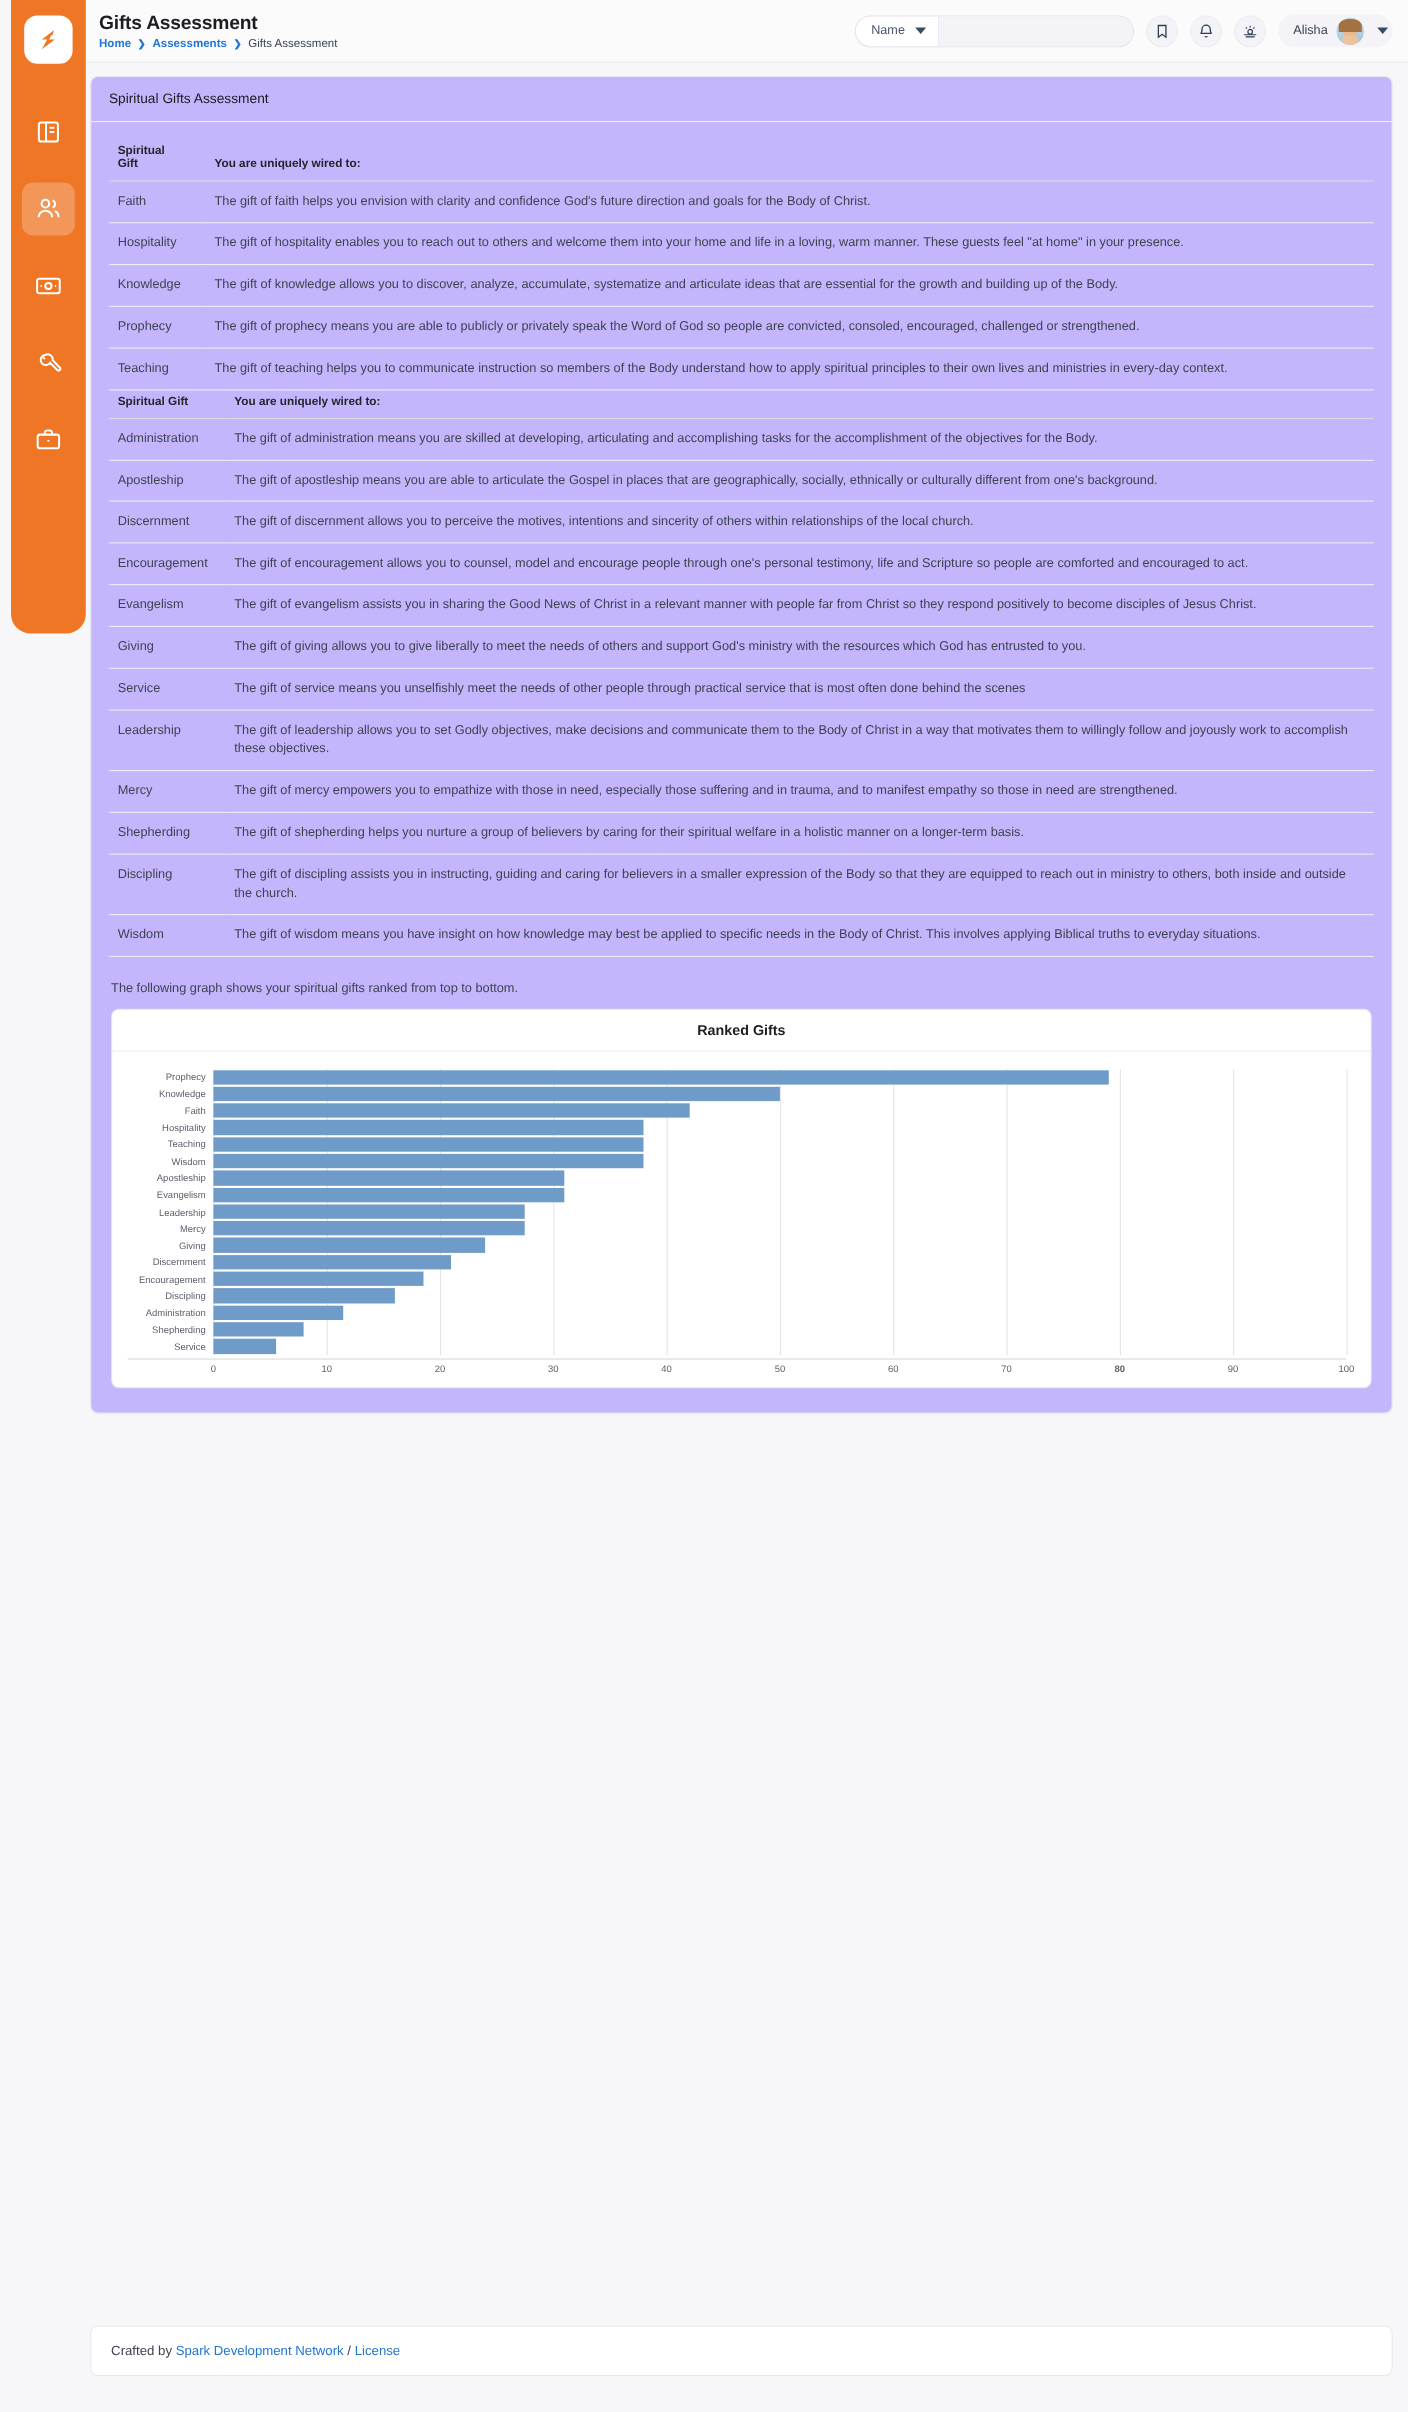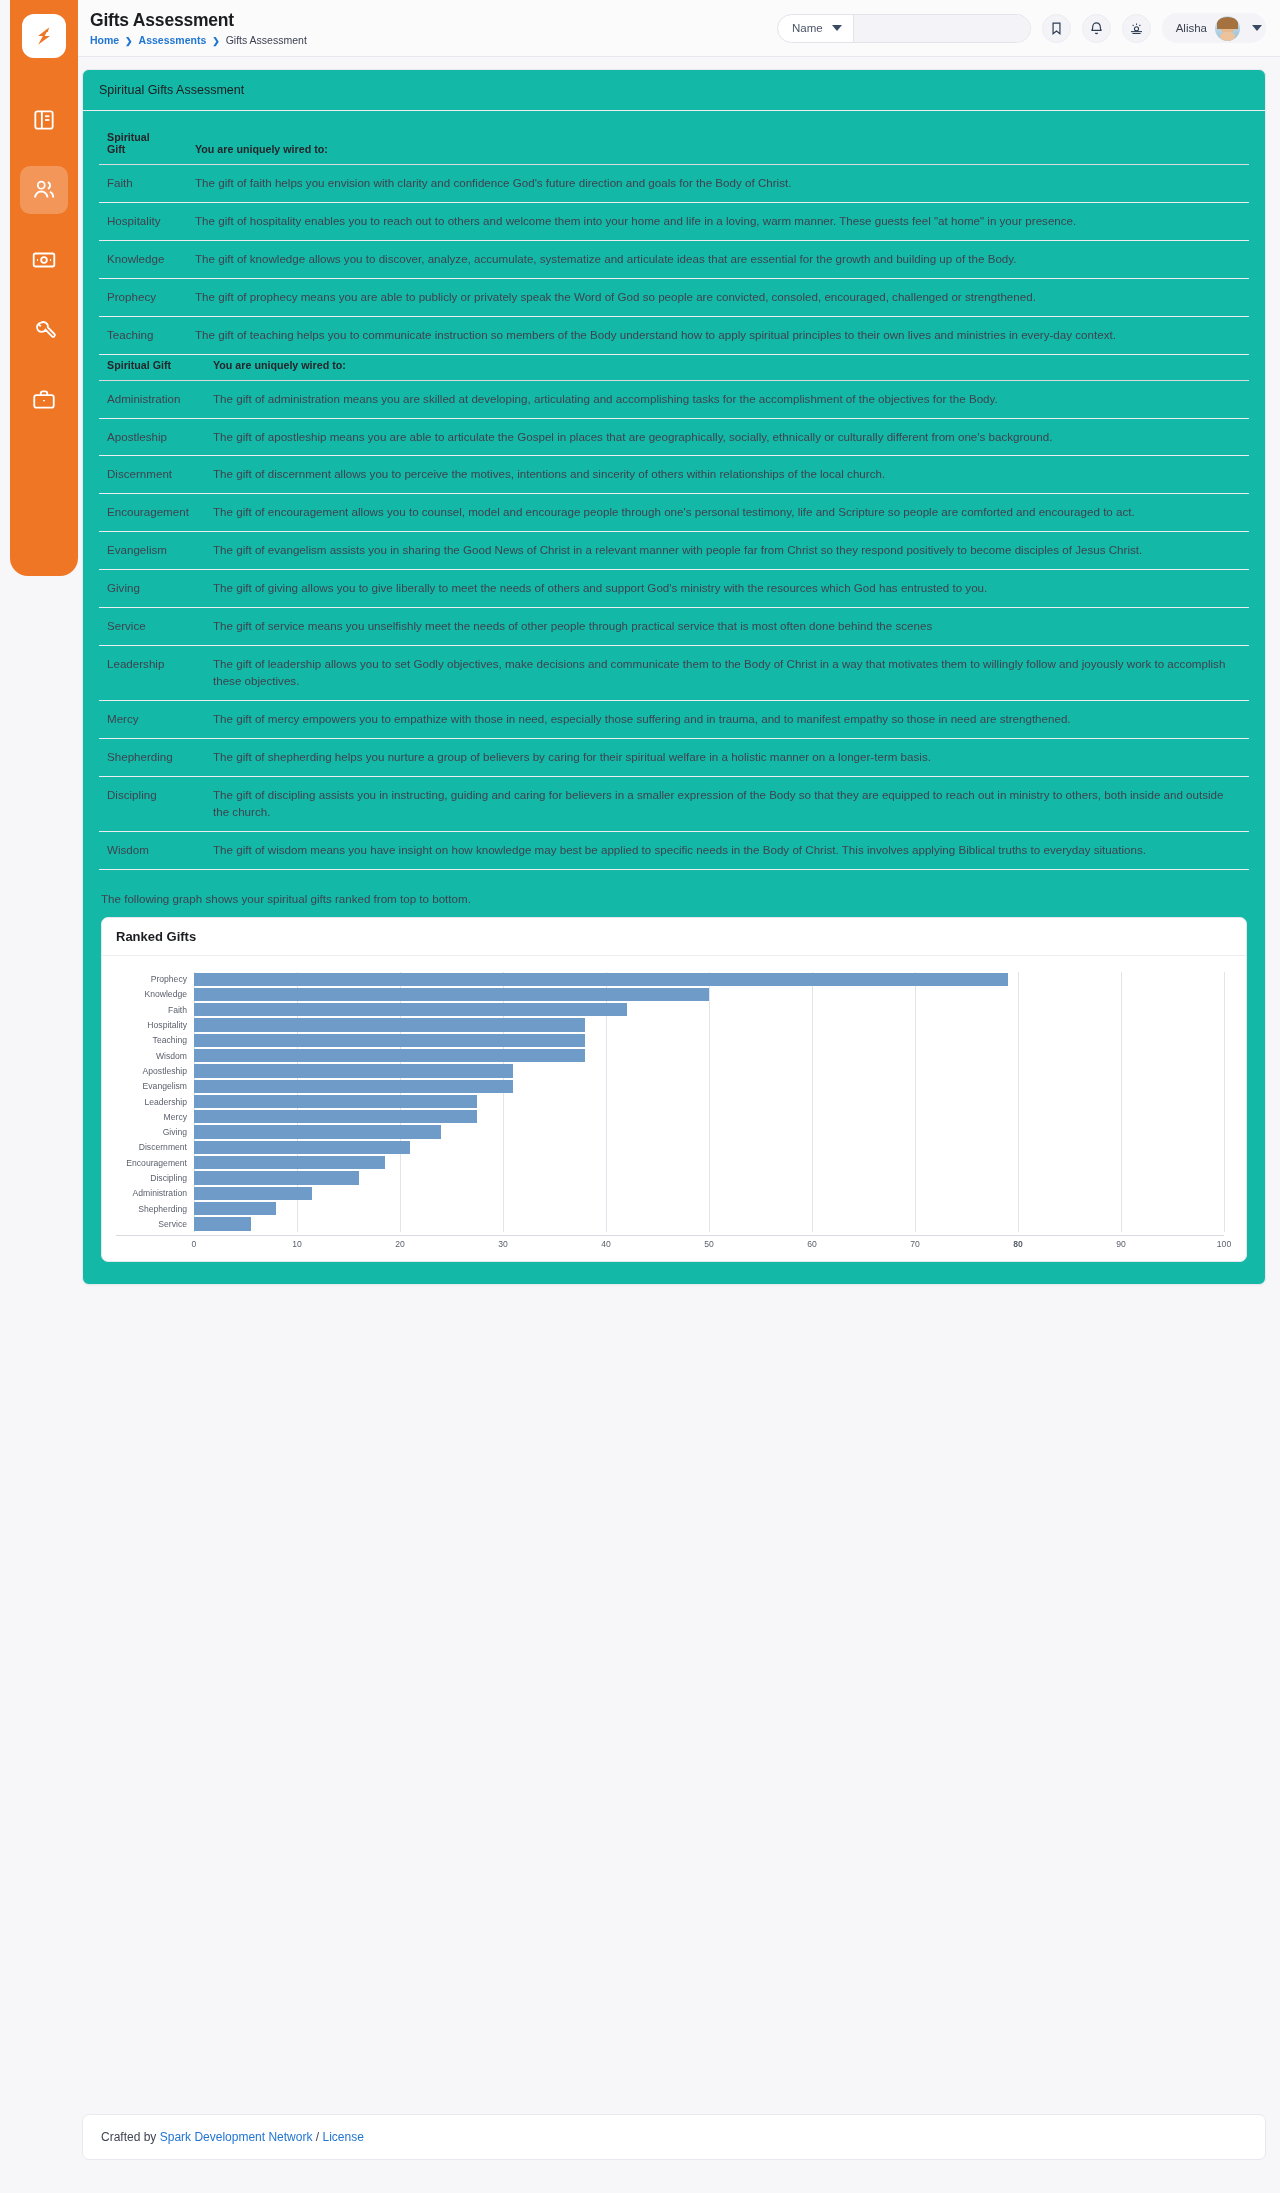--- a/index.html
+++ b/index.html
@@ -103,21 +103,21 @@
     border-radius:45% 45% 50% 50%; background:#edc39b; z-index:2; }
   .user-caret { width:0;height:0;border-left:5px solid transparent;
     border-right:5px solid transparent;border-top:6px solid #3b4a63; margin-left:4px;}
 
   
   .main {
     position: absolute; left: 68px; right: 0; top: 57px;
     padding: 12px 14px 0 14px;
   }
   .panel {
-    background: #14b8a6; border: 1px solid #e8e8ee; border-radius: 7px;
+    background: #c4b5fd; border: 1px solid #e8e8ee; border-radius: 7px;
     box-shadow: 0 1px 2px rgba(20,20,40,0.03);
   }
   .panel-head {
     padding: 13px 16px; border-bottom: 1px solid #eceef2;
     font-size: 12.5px; color: #1b1d21;
   }
   .panel-body { padding: 16px 16px 22px 16px; }
 
   h2.section {
     font-size: 27px; font-weight: bold; color: #16181c;
@@ -145,21 +145,21 @@
     font-size: 11.6px; color: #3e4350; margin: 22px 0 12px 2px;
   }
 
   
   .chart-card {
     border: 1px solid #e6e6ee; border-radius: 7px; background: #fff;
     margin: 0 2px;
   }
   .chart-head {
     padding: 11px 14px; border-bottom: 1px solid #eceef2;
-    font-size: 13px; font-weight: bold; color: #1b1d21;
+    font-size: 13px; font-weight: bold; color: #1b1d21; text-align: center;
   }
   .chart-body { padding: 16px 22px 10px 14px; }
   .row {
     display: flex; align-items: center; height: 15.3px;
   }
   .row .lbl {
     width: 78px; text-align: right; padding-right: 7px;
     font-size: 8.6px; color: #5a5f6b; white-space: nowrap;
     font-family: "Liberation Sans", sans-serif;
   }

